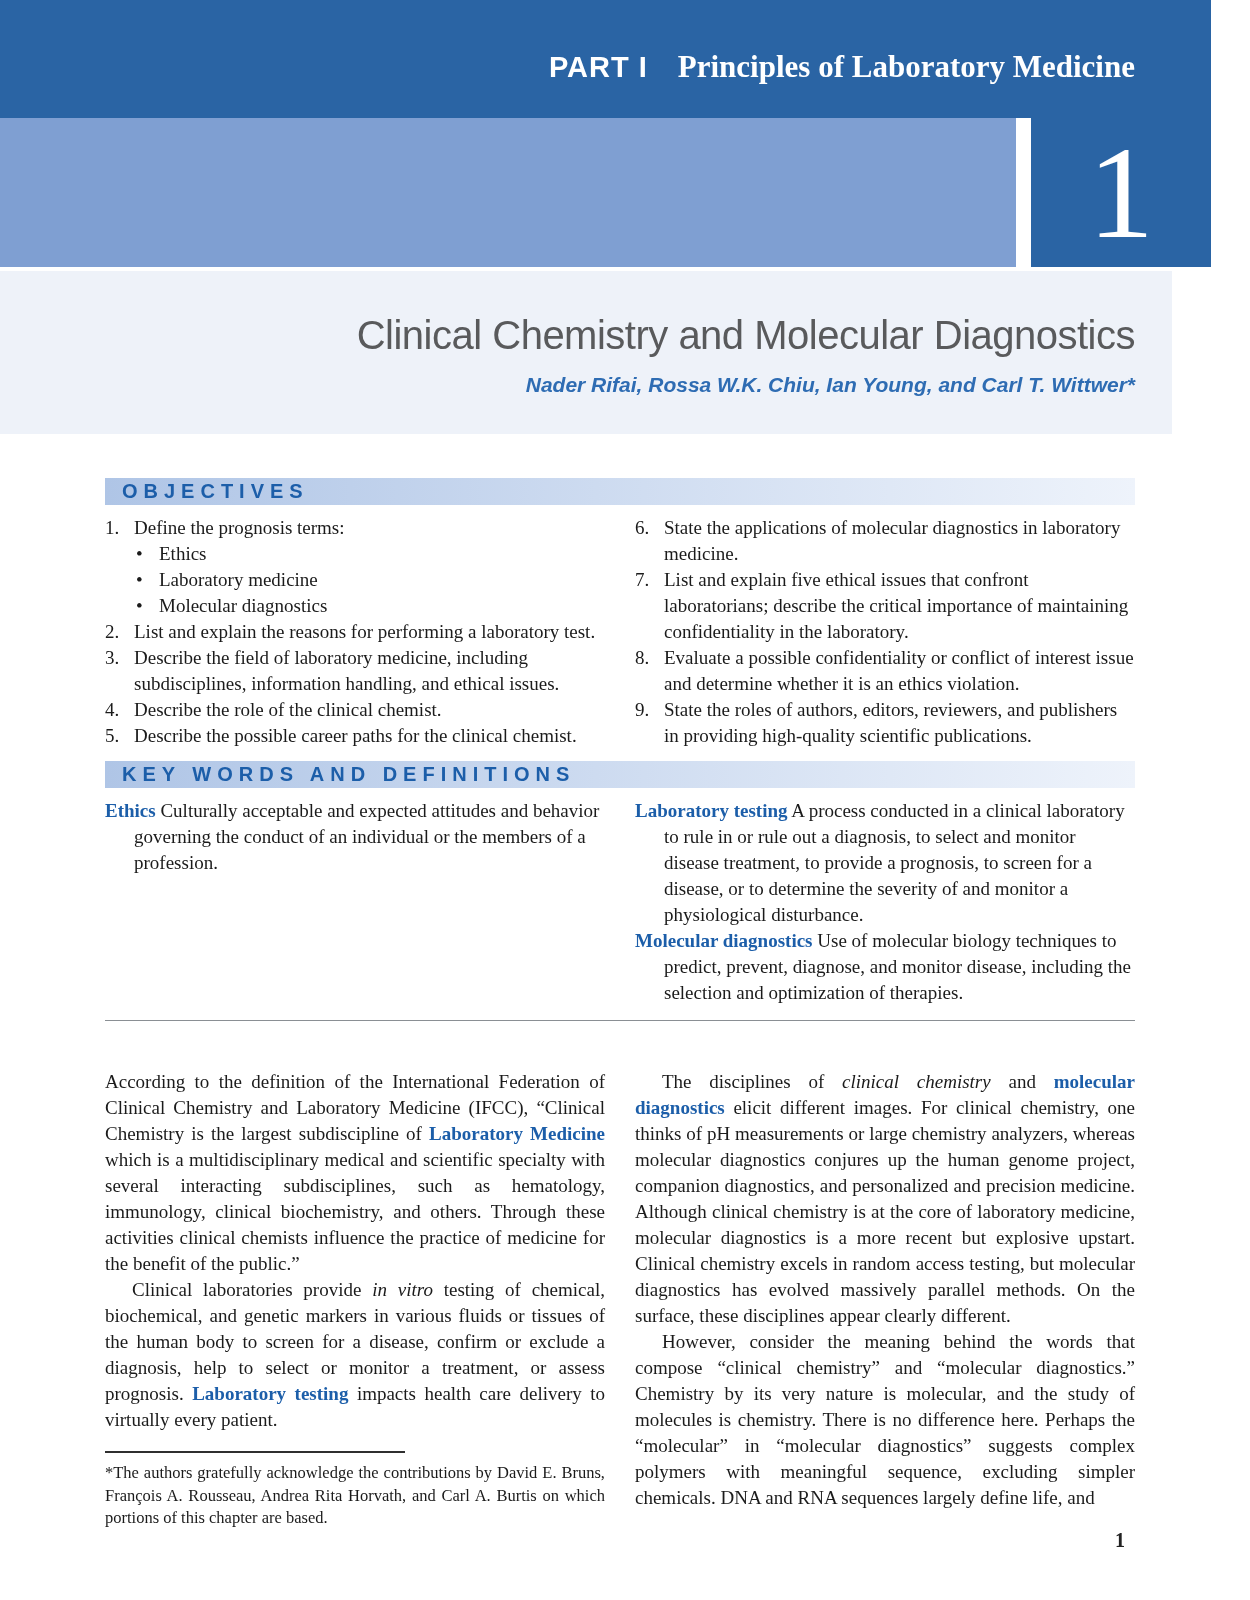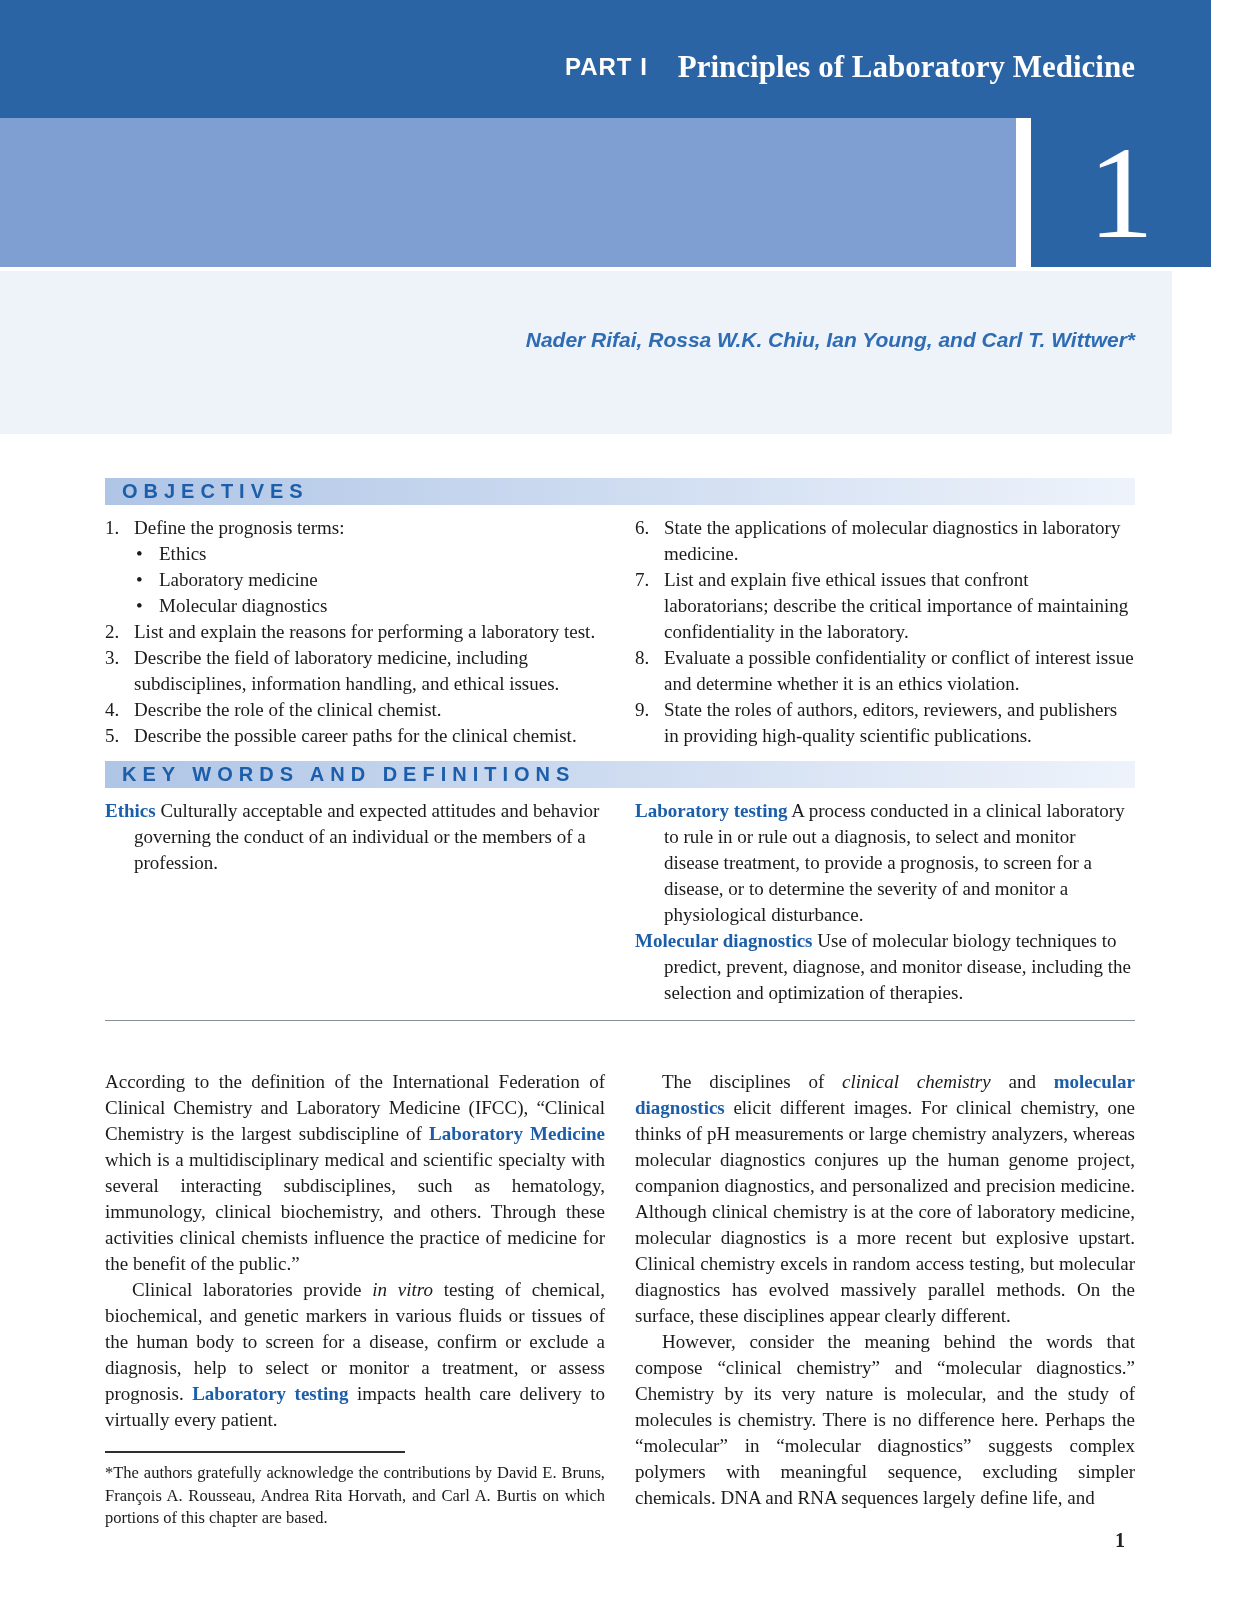--- a/index.html
+++ b/index.html
@@ -7,21 +7,21 @@
   html,body { background:#ffffff; }
   body { font-family:"Liberation Serif","DejaVu Serif",serif; color:#1b1b1b; }
   .page { position:relative; width:1250px; height:1600px; background:#ffffff; overflow:hidden; }
 
   
   .banner-top {
     position:absolute; top:0; left:0; width:1211px; height:118px;
     background:#2a64a4; display:flex; align-items:center; justify-content:flex-end;
     padding-right:76px; padding-top:16px; gap:30px;
   }
-  .part-label { font-family:"Liberation Sans","DejaVu Sans",sans-serif; font-weight:bold; color:#ffffff; font-size:24px; letter-spacing:1px; }
+  .part-label { font-family:"Liberation Sans","DejaVu Sans",sans-serif; font-weight:bold; color:#ffffff; font-size:29px; letter-spacing:1px; }
   .part-title { font-family:"Liberation Serif","DejaVu Serif",serif; font-weight:bold; color:#ffffff; font-size:31px; }
 
   
   .banner-mid { position:absolute; top:118px; left:0; width:1016px; height:149px; background:#7f9fd2; }
   .chapter-box {
     position:absolute; top:118px; left:1031px; width:180px; height:149px;
     background:#2a64a4; color:#ffffff; display:flex; align-items:center; justify-content:center;
     font-family:"Liberation Serif","DejaVu Serif",serif; font-size:132px; line-height:1;
   }
 
@@ -90,20 +90,21 @@
     <span class="part-title">Principles of Laboratory Medicine</span>
   </header>
 
   <div class="banner-mid"></div>
 
   <div class="chapter-box">
     <span>1</span>
   </div>
 
   <div class="title-band">
+    <h1 class="chapter-title">Clinical Chemistry and Molecular Diagnostics</h1>
     <p class="authors">Nader Rifai, Rossa W.K. Chiu, Ian Young, and Carl T. Wittwer*</p>
   </div>
 
   <main class="content">
 
     <div class="section-bar">
       <span class="bar-label">OBJECTIVES</span>
     </div>
 
     <div class="two-col objectives-list">

